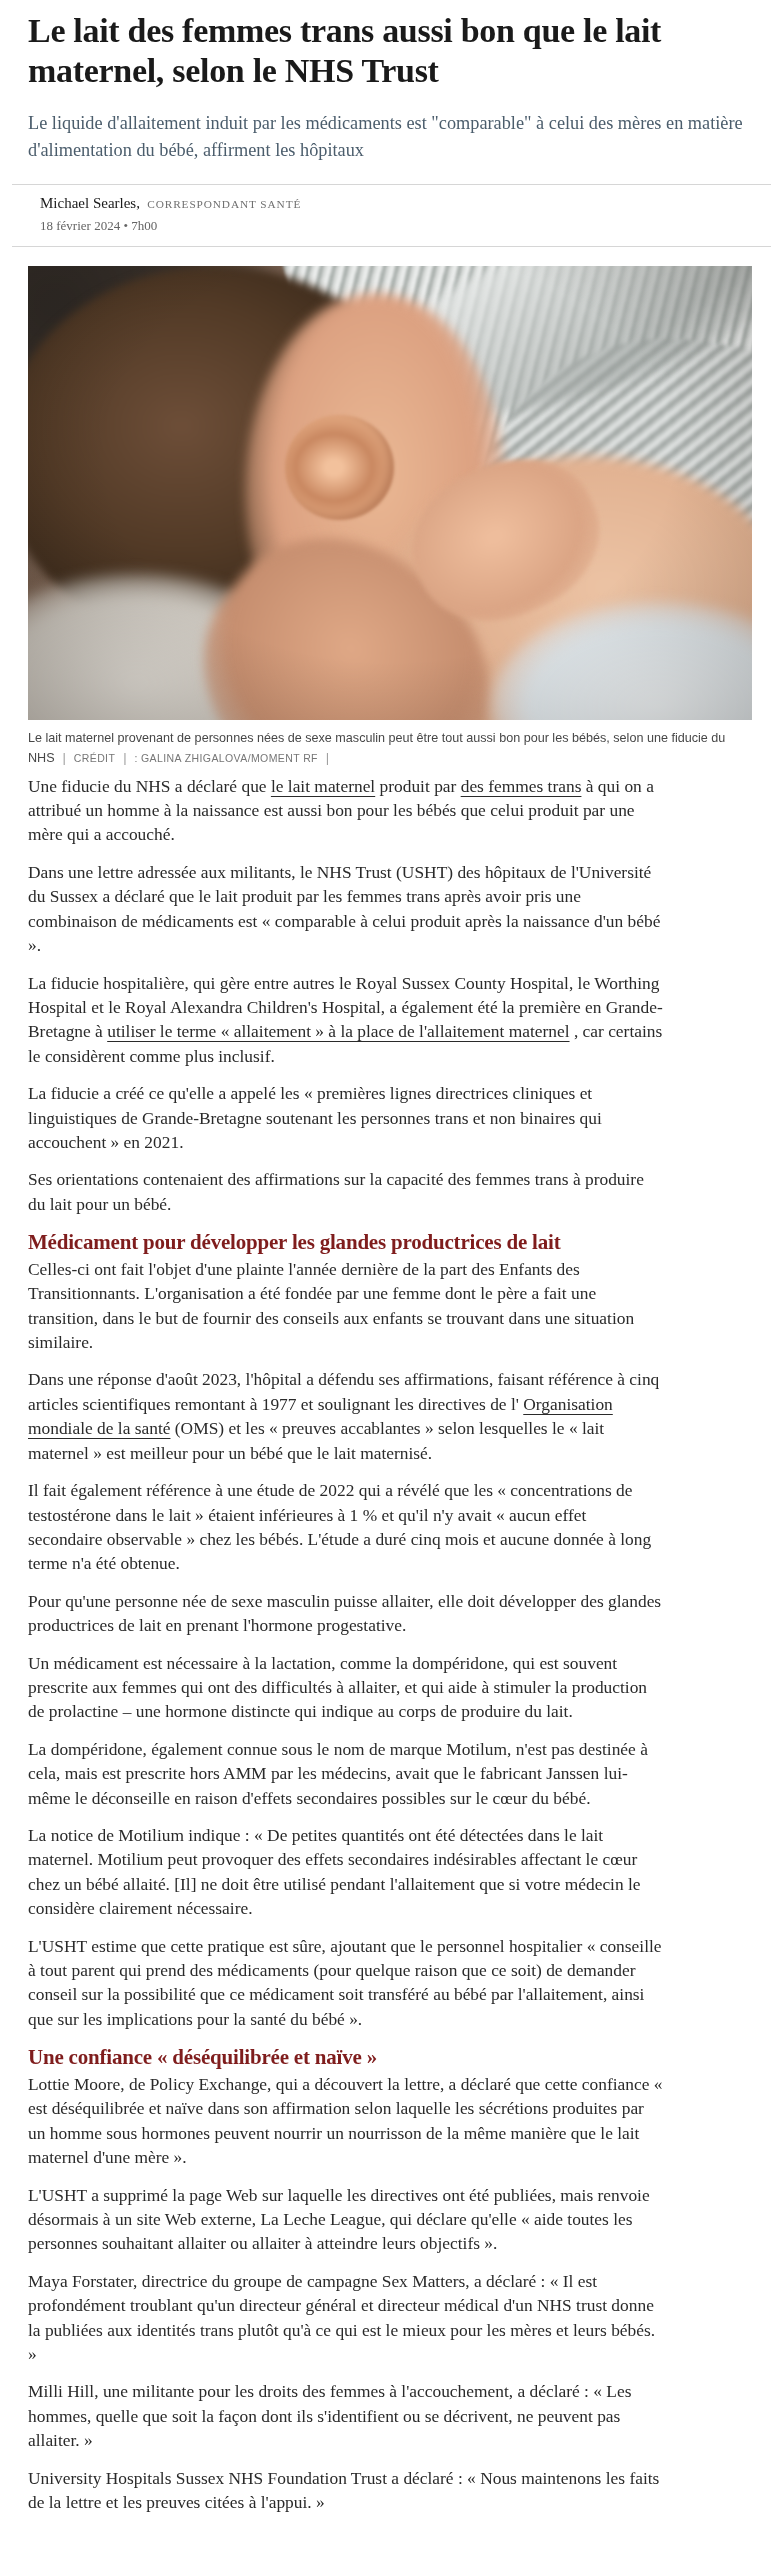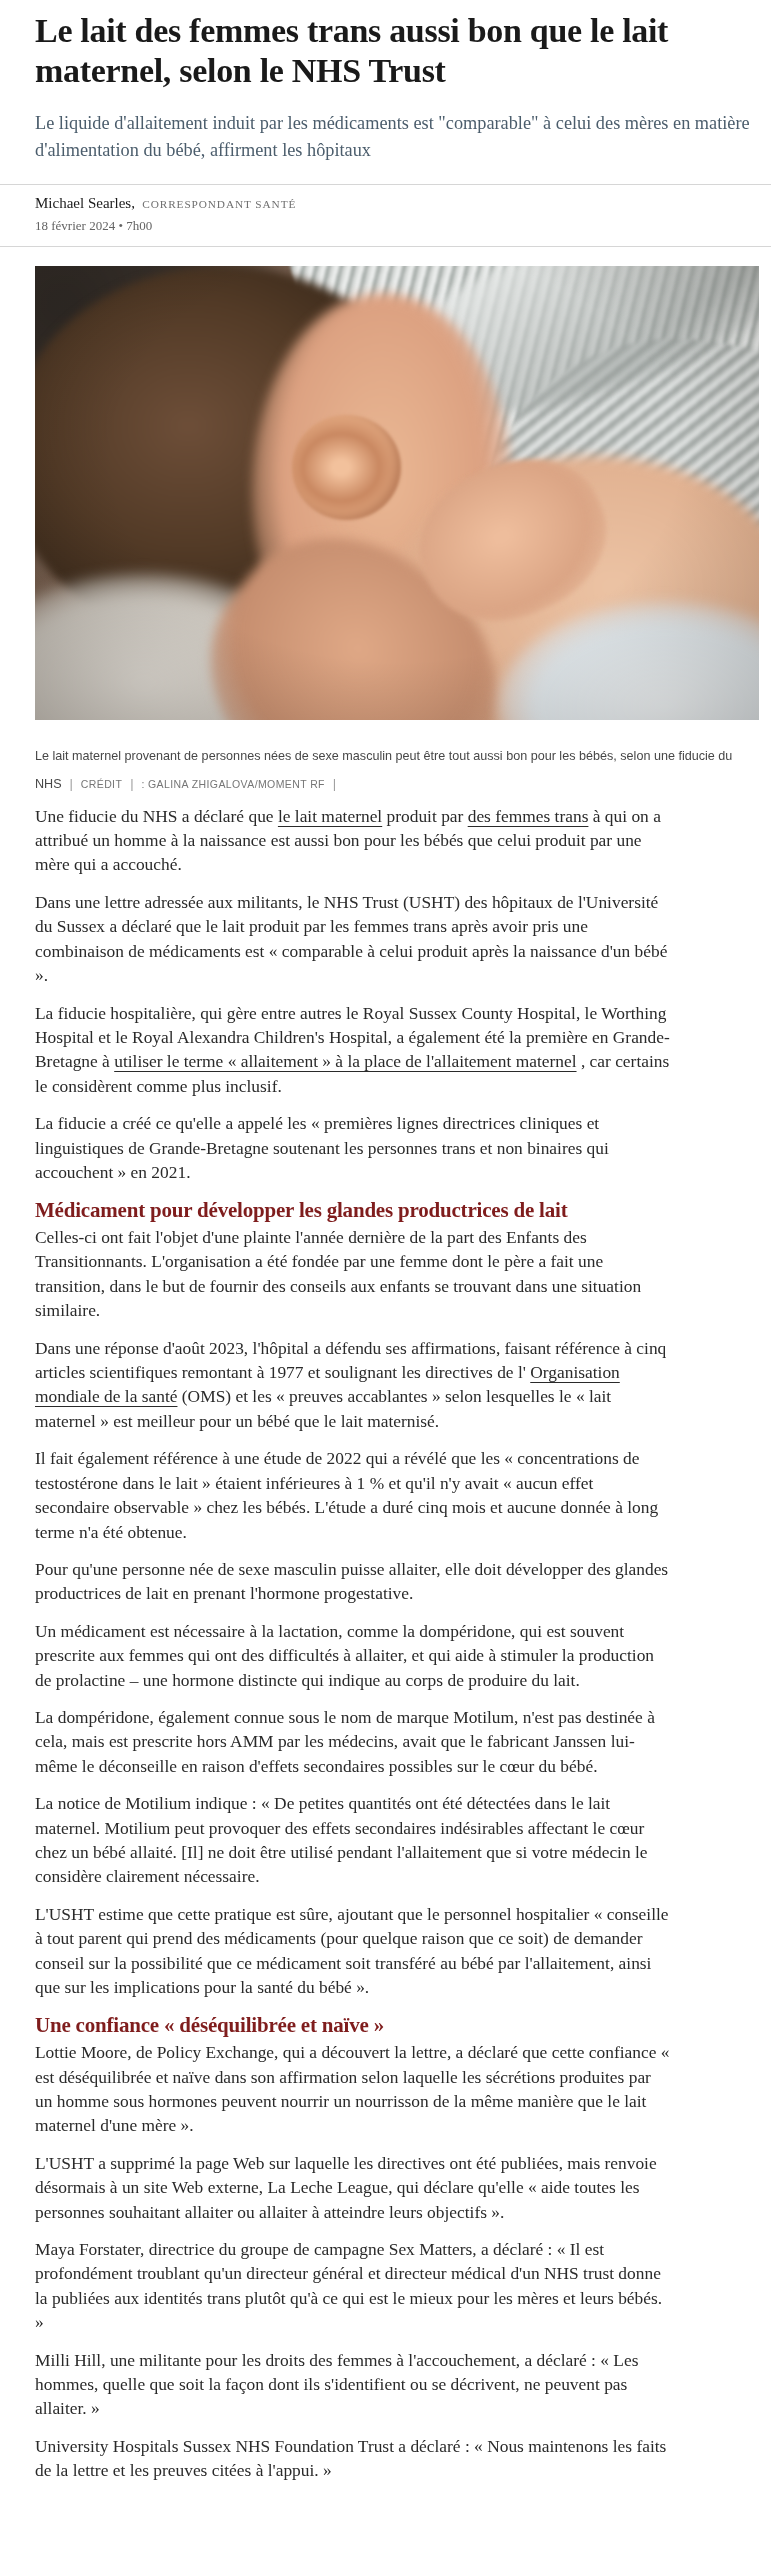--- a/index.html
+++ b/index.html
@@ -4,40 +4,41 @@
 <style>
   * { margin:0; padding:0; box-sizing:border-box; }
   html,body { background:#ffffff; }
   body {
     width:771px; min-height:2576px; margin:0 auto;
     font-family:"Liberation Serif", serif;
     color:#2a2a2a;
     -webkit-font-smoothing:antialiased;
   }
   .page { width:771px; padding-bottom:15.7px; }
-  .inner { padding-left:35px; padding-right:13px; }
+  .inner { padding-left:28px; padding-right:13px; }
 
   
   h1.headline {
     margin-top:11.3px; max-width:715px;
     font-size:34px; line-height:40px; font-weight:700;
     letter-spacing:-0.3px; color:var(--c-headline,#1a1a1a);
   }
   .standfirst {
     margin-top:18.3px; max-width:734px;
     font-size:18.3px; line-height:27px; font-weight:400;
     color:var(--c-standfirst,#4b5d6c);
   }
 
   
   .byline-block {
     margin-top:20px;
     border-top:0.9px solid var(--c-rule,#d6d6d6);
     border-bottom:0.9px solid var(--c-rule,#d6d6d6);
     padding:10.5px 0 12.2px;
+    margin-left:12px;
   }
   .byline { font-size:15px; color:#1a1a1a; }
   .byline .author { font-weight:400; }
   .byline .role {
     font-size:11.3px; color:var(--c-meta,#6f6f6f);
     letter-spacing:0.9px; margin-left:3.5px;
   }
   .dateline {
     margin-top:6.1px;
     font-family:Liberation Serif, serif;
@@ -122,23 +123,23 @@
     background:radial-gradient(ellipse at 50% 50%, #eef2f4 0%, #dde4e8 55%, rgba(215,224,229,0) 85%);
     border-radius:50%;
     filter:blur(7px);
   }
   .ph-vignette {
     inset:0;
     background:radial-gradient(ellipse at 50% 42%, rgba(0,0,0,0) 55%, rgba(28,22,16,.22) 100%);
   }
 
   figcaption {
-    margin-top:22px; max-width:724px;
+    margin-top:8px; max-width:724px;
     font-family:"Liberation Sans", sans-serif;
-    font-size:12.6px; line-height:28px;
+    font-size:12.6px; line-height:20px;
     color:var(--c-caption,#474747);
   }
   .cap-sep { color:#9f9f9f; font-weight:300; margin:0 4.4px; font-size:13px; }
   .credit-label, .credit-value {
     font-size:10.5px; color:var(--c-credit,#767676); letter-spacing:0.4px;
   }
 
   
   .article-body {
     margin-top:6px; max-width:636px;
@@ -200,20 +201,21 @@
         <span class="credit-value">: GALINA ZHIGALOVA/MOMENT RF</span>
         <span class="cap-sep">|</span>
       </figcaption>
     </figure>
 
     <div class="article-body">
         <p>Une fiducie du NHS a déclaré que <a href="#">le lait maternel</a> produit par <a href="#">des femmes trans</a> à qui on a attribué un homme à la naissance est aussi bon pour les bébés que celui produit par une mère qui a accouché.</p>
         <p>Dans une lettre adressée aux militants, le NHS Trust (USHT) des hôpitaux de l'Université du Sussex a déclaré que le lait produit par les femmes trans après avoir pris une combinaison de médicaments est « comparable à celui produit après la naissance d'un bébé ».</p>
         <p>La fiducie hospitalière, qui gère entre autres le Royal Sussex County Hospital, le Worthing Hospital et le Royal Alexandra Children's Hospital, a également été la première en Grande-Bretagne à <a href="#">utiliser le terme « allaitement » à la place de l'allaitement maternel</a> , car certains le considèrent comme plus inclusif.</p>
         <p>La fiducie a créé ce qu'elle a appelé les « premières lignes directrices cliniques et linguistiques de Grande-Bretagne soutenant les personnes trans et non binaires qui accouchent » en 2021.</p>
+        <p>Ses orientations contenaient des affirmations sur la capacité des femmes trans à produire du lait pour un bébé.</p>
         <h2>Médicament pour développer les glandes productrices de lait</h2>
         <p>Celles-ci ont fait l'objet d'une plainte l'année dernière de la part des Enfants des Transitionnants. L'organisation a été fondée par une femme dont le père a fait une transition, dans le but de fournir des conseils aux enfants se trouvant dans une situation similaire.</p>
         <p>Dans une réponse d'août 2023, l'hôpital a défendu ses affirmations, faisant référence à cinq articles scientifiques remontant à 1977 et soulignant les directives de l' <a href="#">Organisation mondiale de la santé</a> (OMS) et les « preuves accablantes » selon lesquelles le « lait maternel » est meilleur pour un bébé que le lait maternisé.</p>
         <p>Il fait également référence à une étude de 2022 qui a révélé que les « concentrations de testostérone dans le lait » étaient inférieures à 1 % et qu'il n'y avait « aucun effet secondaire observable » chez les bébés. L'étude a duré cinq mois et aucune donnée à long terme n'a été obtenue.</p>
         <p>Pour qu'une personne née de sexe masculin puisse allaiter, elle doit développer des glandes productrices de lait en prenant l'hormone progestative.</p>
         <p>Un médicament est nécessaire à la lactation, comme la dompéridone, qui est souvent prescrite aux femmes qui ont des difficultés à allaiter, et qui aide à stimuler la production de prolactine – une hormone distincte qui indique au corps de produire du lait.</p>
         <p>La dompéridone, également connue sous le nom de marque Motilum, n'est pas destinée à cela, mais est prescrite hors AMM par les médecins, avait que le fabricant Janssen lui-même le déconseille en raison d'effets secondaires possibles sur le cœur du bébé.</p>
         <p>La notice de Motilium indique : « De petites quantités ont été détectées dans le lait maternel. Motilium peut provoquer des effets secondaires indésirables affectant le cœur chez un bébé allaité. [Il] ne doit être utilisé pendant l'allaitement que si votre médecin le considère clairement nécessaire.</p>
         <p>L'USHT estime que cette pratique est sûre, ajoutant que le personnel hospitalier « conseille à tout parent qui prend des médicaments (pour quelque raison que ce soit) de demander conseil sur la possibilité que ce médicament soit transféré au bébé par l'allaitement, ainsi que sur les implications pour la santé du bébé ».</p>
         <h2>Une confiance « déséquilibrée et naïve »</h2>

